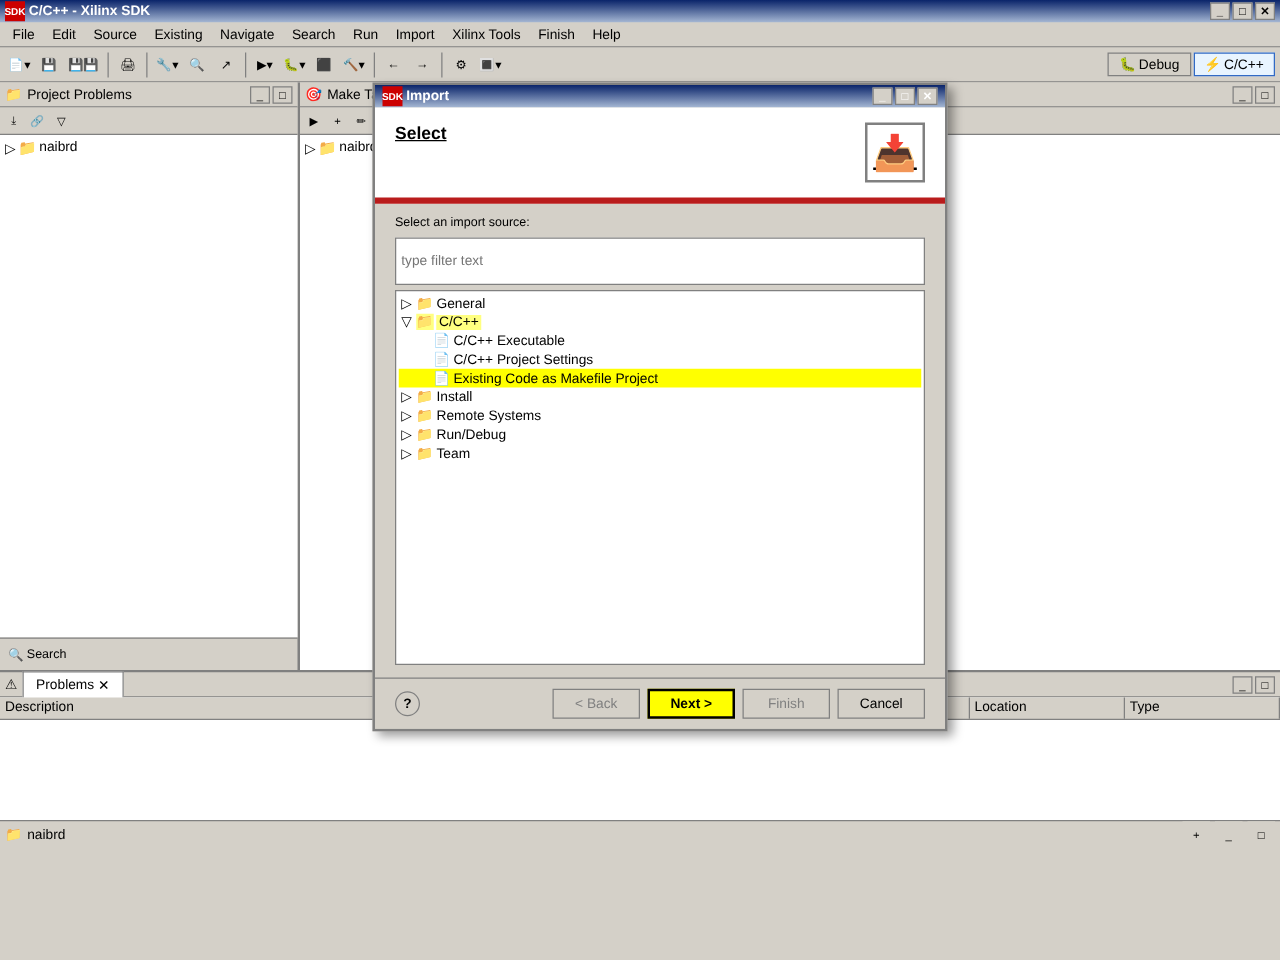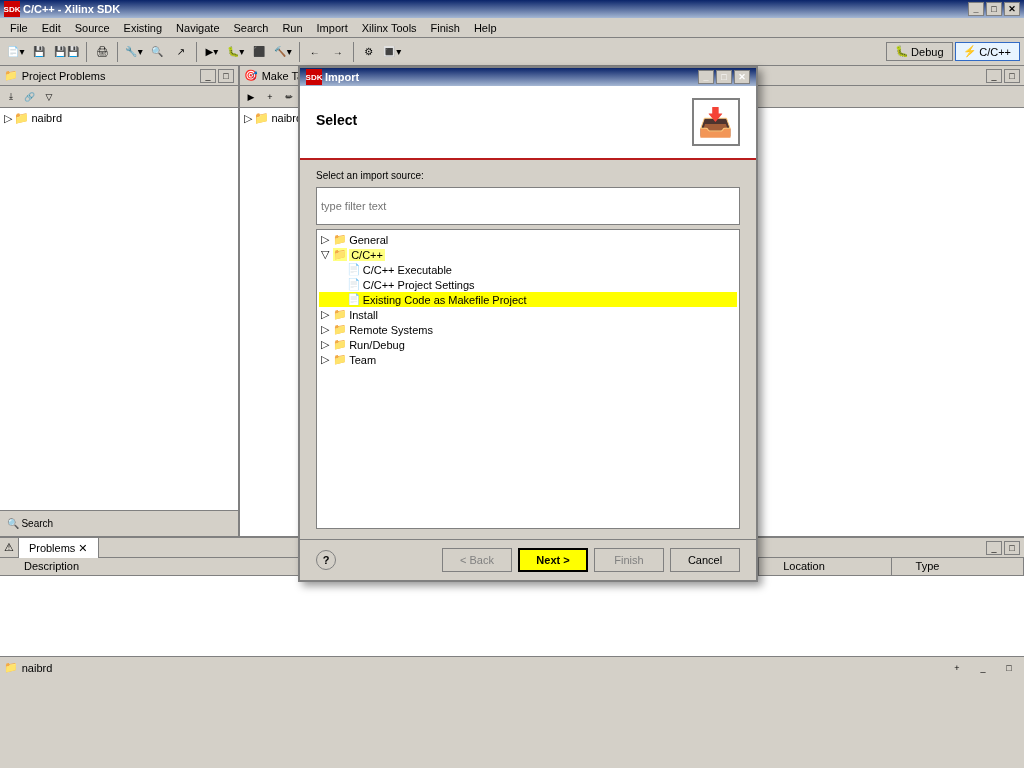--- a/index.html
+++ b/index.html
@@ -164,21 +164,20 @@
     .table-header {
       display: flex;
       background: #d4d0c8;
       border-bottom: 1px solid #808080;
       height: 18px;
     }
     .table-col {
       padding: 2px 4px;
       border-right: 1px solid #808080;
       font-size: 11px;
-      margin-left: 20px;
     }
     .status-bar {
       height: 22px;
       background: #d4d0c8;
       border-top: 1px solid #808080;
       display: flex;
       align-items: center;
       padding: 0 4px;
       gap: 4px;
     }
@@ -208,23 +207,24 @@
     }
     .dialog-title-buttons {
       margin-left: auto;
       display: flex;
       gap: 2px;
     }
     .dialog-header {
       background: white;
       padding: 12px 16px;
       display: flex;
-      align-items: center;
+      align-items: flex-start;
       justify-content: space-between;
-      border-bottom: 2px solid #b91c1c;
+      border-bottom: 5px solid #b91c1c;
+      text-decoration: underline;
     }
     .dialog-header-text { }
     .dialog-header-title {
       font-size: 14px;
       font-weight: bold;
       margin-bottom: 4px;
     }
     .dialog-header-desc { font-size: 11px; color: #333; }
     .dialog-header-icon {
       width: 48px;

